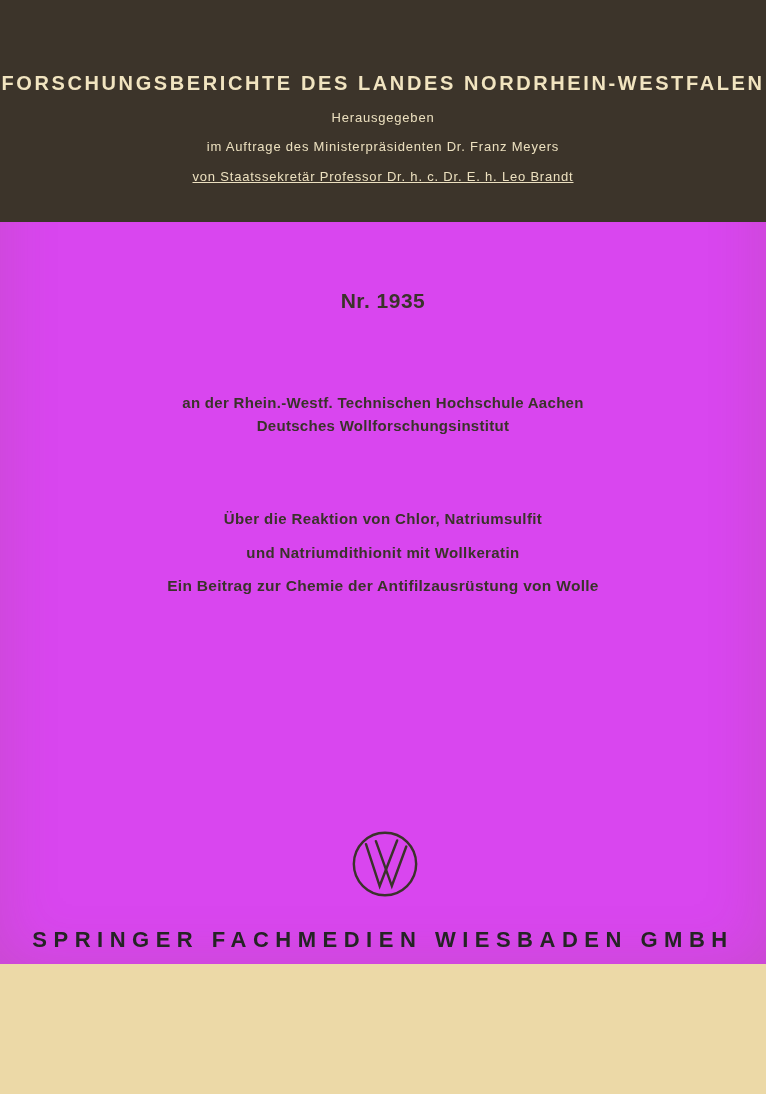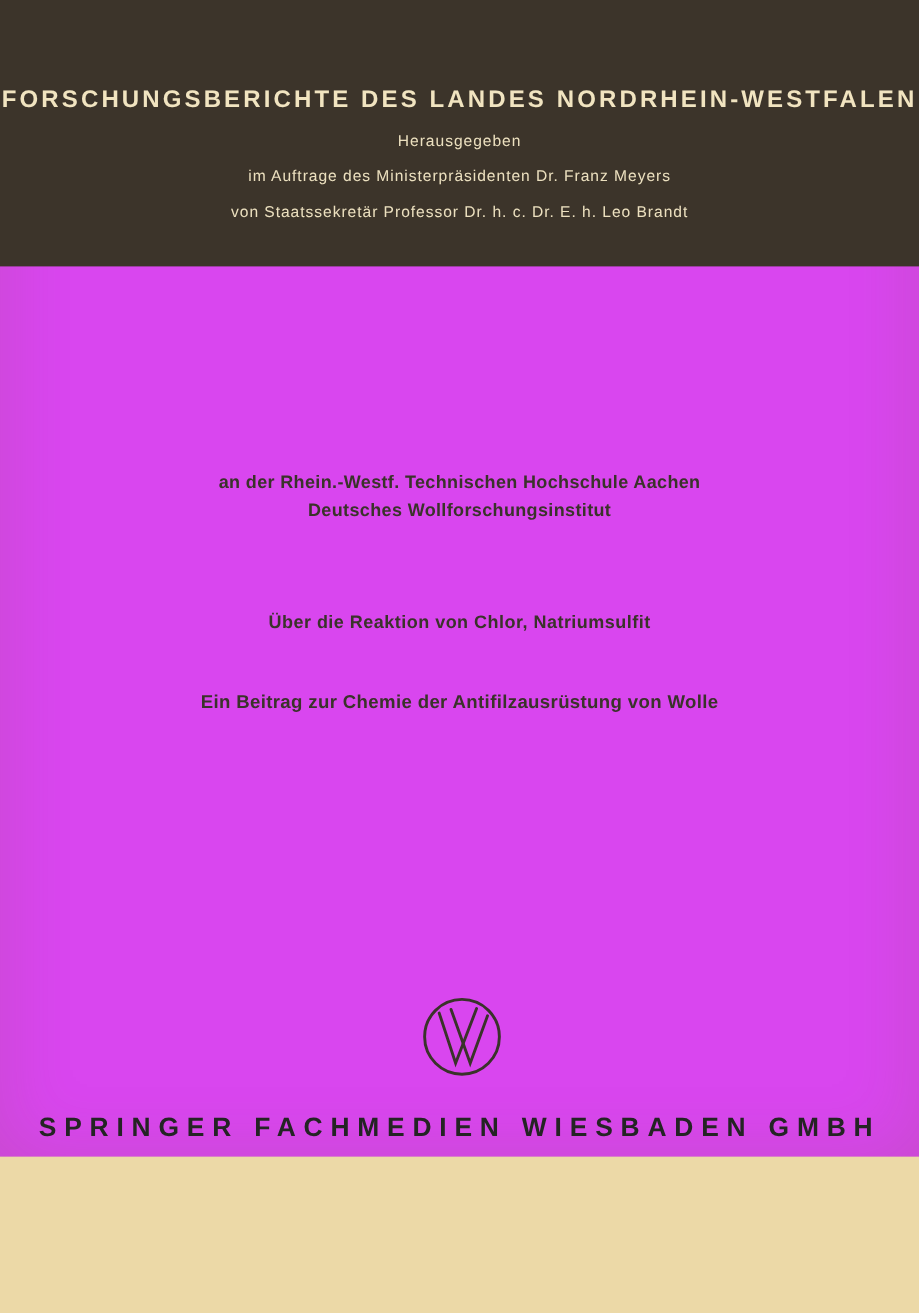--- a/index.html
+++ b/index.html
@@ -38,21 +38,21 @@
     position: absolute;
     left: 0; right: 0;
     text-align: center;
     color: #ece0bf;
     font-size: 13px;
     letter-spacing: 0.8px;
     white-space: nowrap;
   }
   .band-line-1 { top: 110px; }
   .band-line-2 { top: 139px; }
-  .band-line-3 { top: 169px; }
+  .band-line-3 { top: 169px; text-decoration: underline; }
 
   
   .centered {
     position: absolute;
     left: 0; right: 0;
     text-align: center;
     color: #3a332a;
     white-space: nowrap;
   }
   .report-number {
@@ -114,29 +114,31 @@
 
 <div class="page">
 
   <header class="band">
     <div class="band-title">FORSCHUNGSBERICHTE DES LANDES NORDRHEIN-WESTFALEN</div>
     <div class="band-line band-line-1">Herausgegeben</div>
     <div class="band-line band-line-2">im Auftrage des Ministerpräsidenten Dr. Franz Meyers</div>
     <div class="band-line band-line-3">von Staatssekretär Professor Dr. h. c. Dr. E. h. Leo Brandt</div>
   </header>
 
+  <div class="centered report-number">Nr. 1935</div>
 
 
   <div class="centered affiliation">
     <div>an der Rhein.-Westf. Technischen Hochschule Aachen</div>
     <div>Deutsches Wollforschungsinstitut</div>
   </div>
 
   <h1 class="centered main-title">
     <span>Über die Reaktion von Chlor, Natriumsulfit</span><br>
+    <span>und Natriumdithionit mit Wollkeratin</span>
   </h1>
 
   <div class="centered subtitle">Ein Beitrag zur Chemie der Antifilzausrüstung von Wolle</div>
 
   <div class="logo">
     <svg viewBox="0 0 100 100">
       <circle cx="50" cy="50" r="41" fill="none" stroke="#3a332a" stroke-width="3.2"></circle>
       <path d="M25 24 L43 79 L66 19" fill="none" stroke="#3a332a" stroke-width="3.2" stroke-linecap="round" stroke-linejoin="miter"></path>
       <path d="M38 20 L59 79 L78 27" fill="none" stroke="#3a332a" stroke-width="3.2" stroke-linecap="round" stroke-linejoin="miter"></path>
     </svg>

